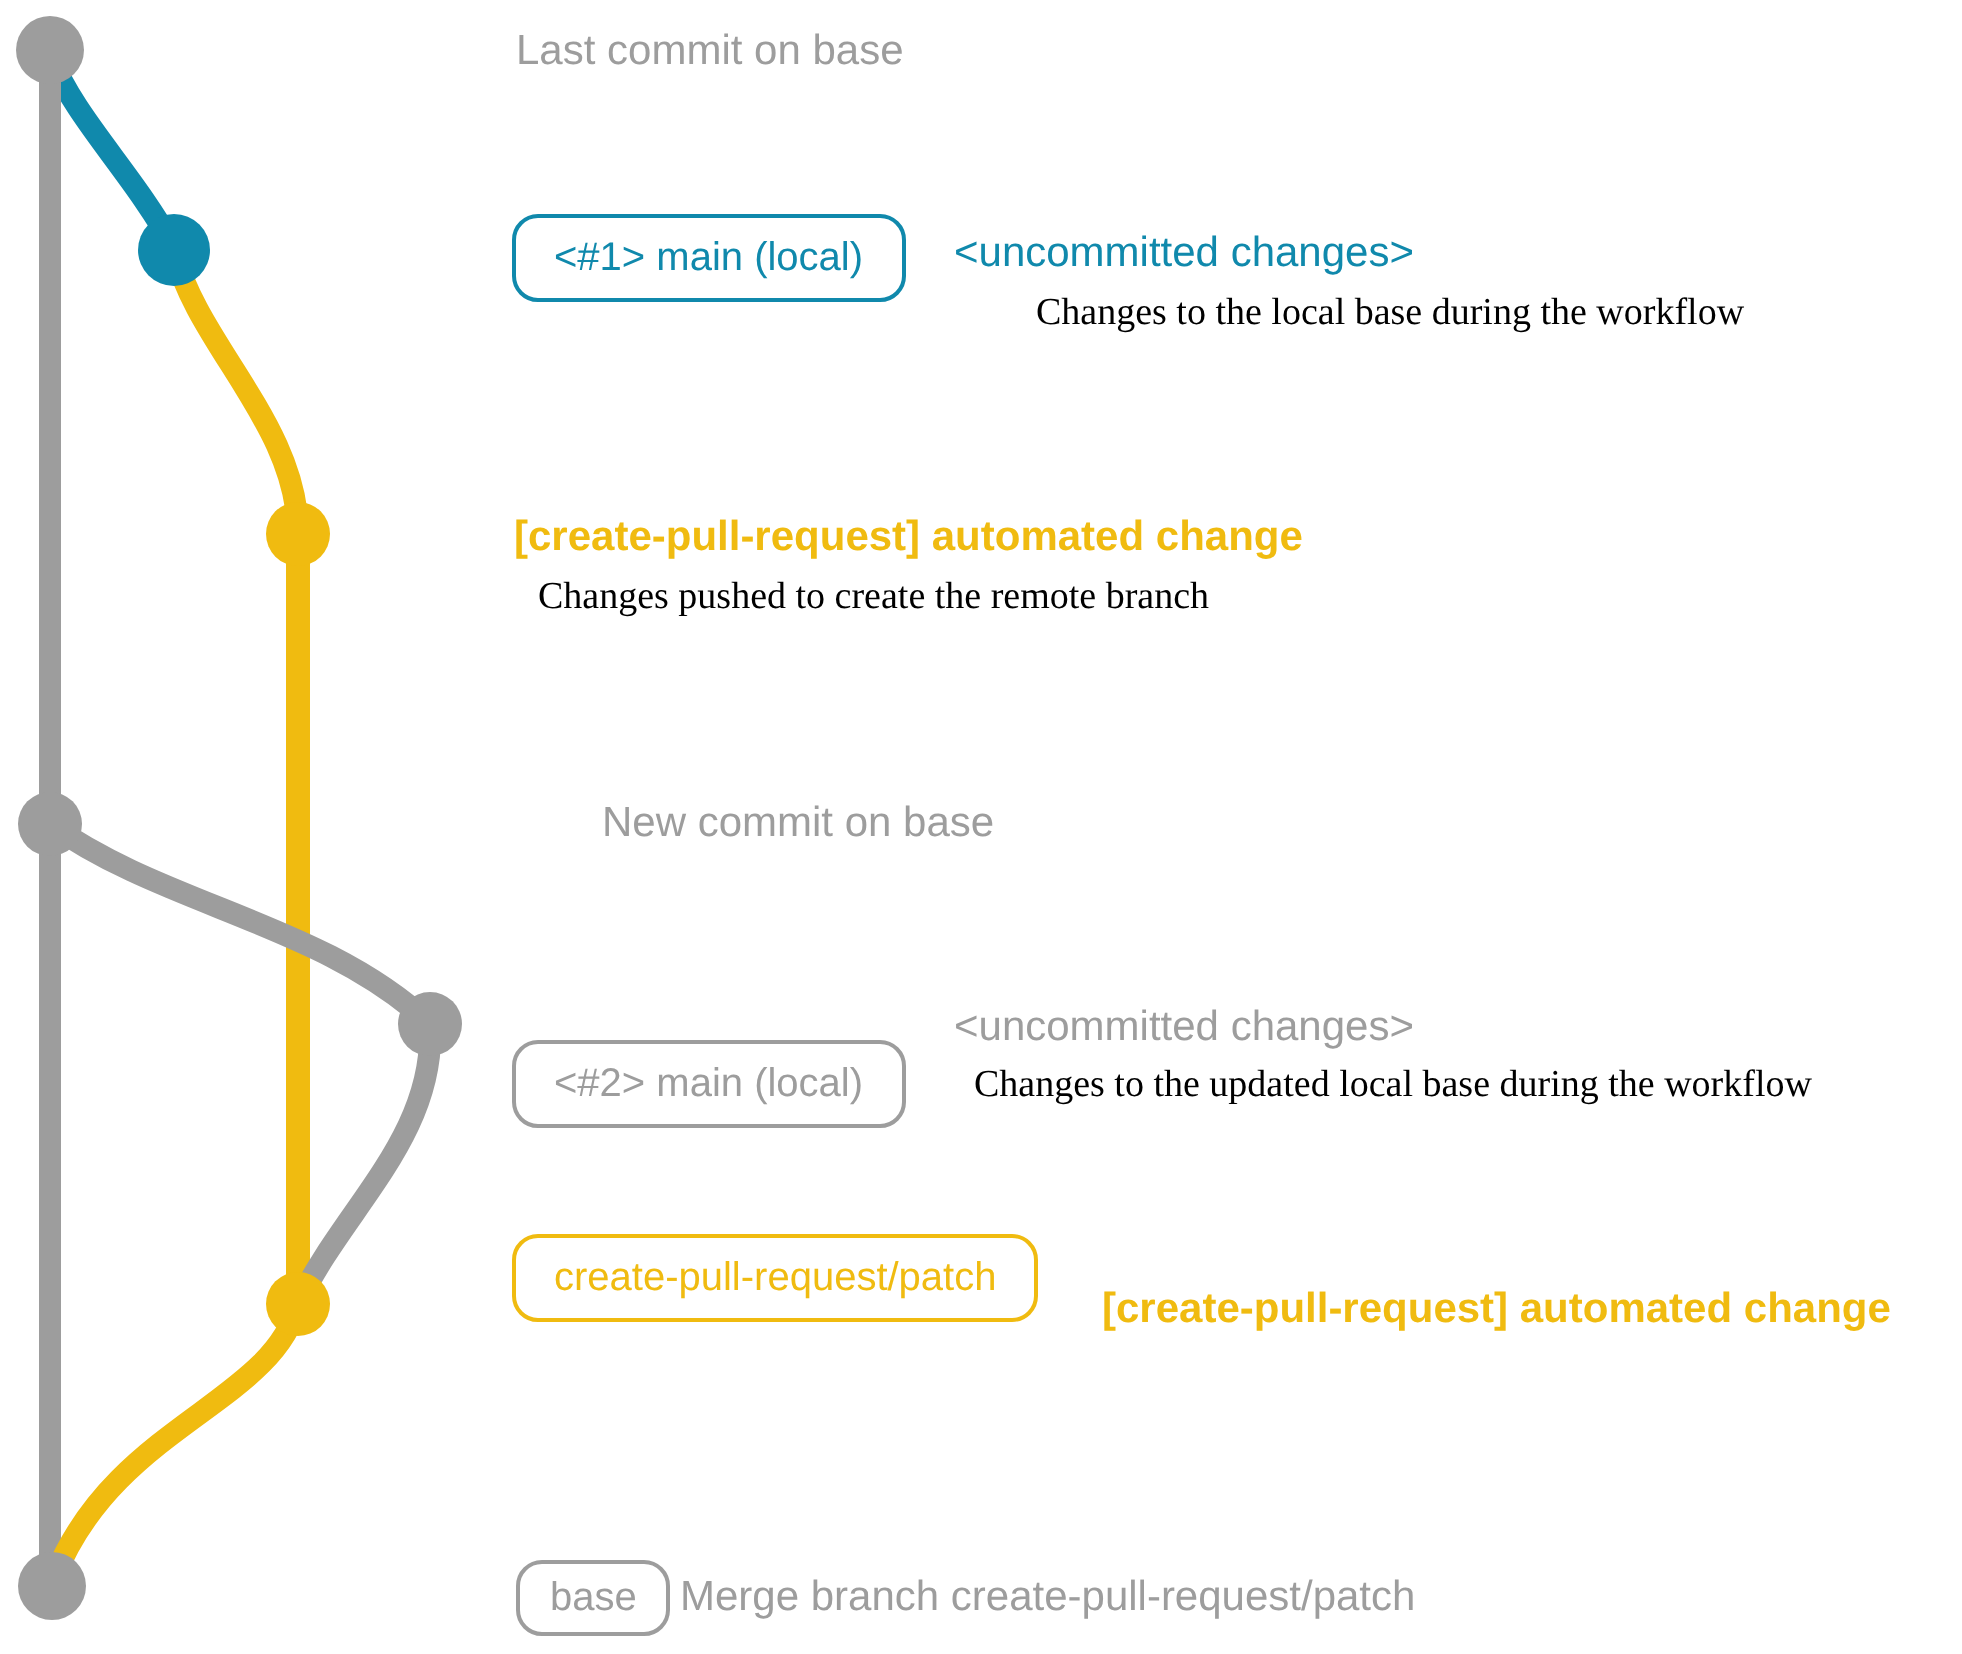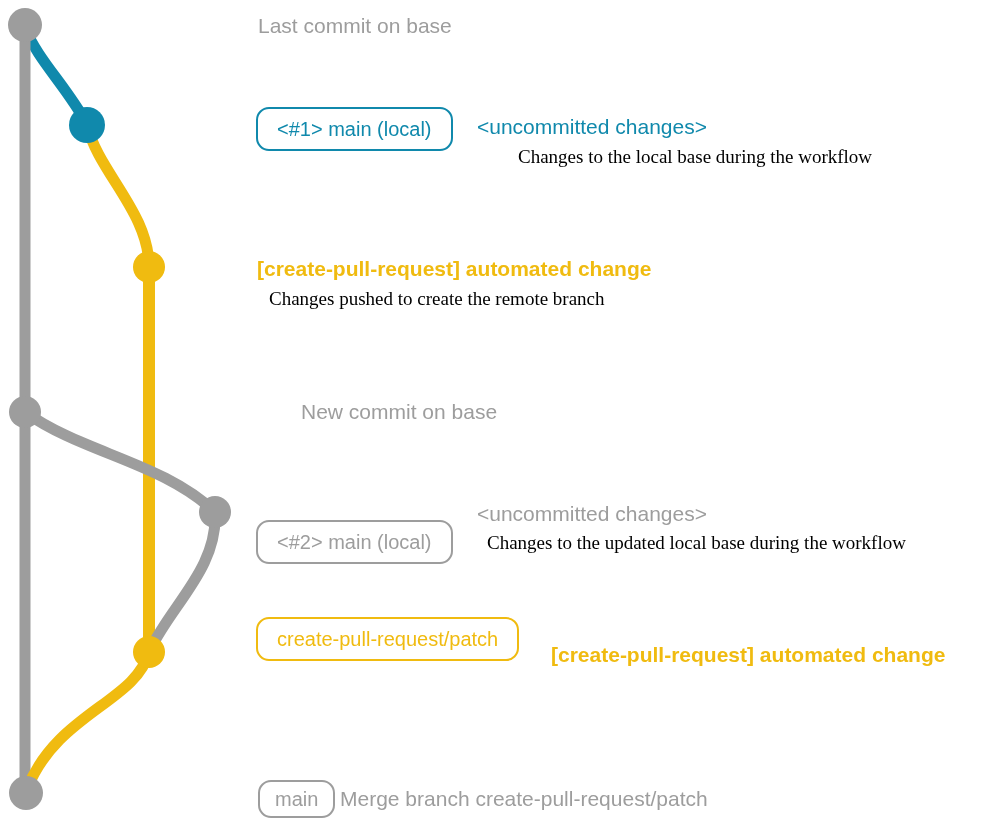--- a/index.html
+++ b/index.html
@@ -79,16 +79,16 @@
 
   <div class="abs gray-label" style="left:258px;top:399px;margin-left:43px;">New commit on base</div>
 
   <div class="badge gray" style="left:256px;top:520px;">&lt;#2&gt; main (local)</div>
   <div class="abs heading gray" style="left:477px;top:501px;">&lt;uncommitted changes&gt;</div>
   <div class="abs desc" style="left:487px;top:532px;">Changes to the updated local base during the workflow</div>
 
   <div class="badge yellow" style="left:256px;top:617px;">create-pull-request/patch</div>
   <div class="abs heading yellow" style="left:551px;top:642px;">[create-pull-request] automated change</div>
 
-  <div class="badge gray small" style="left:258px;top:780px;">main</div>
+  <div class="badge gray small" style="left:258px;top:780px;">base</div>
   <div class="abs gray-label" style="left:340px;top:786px;">Merge branch create-pull-request/patch</div>
 
 </div>
 
 </body></html>

